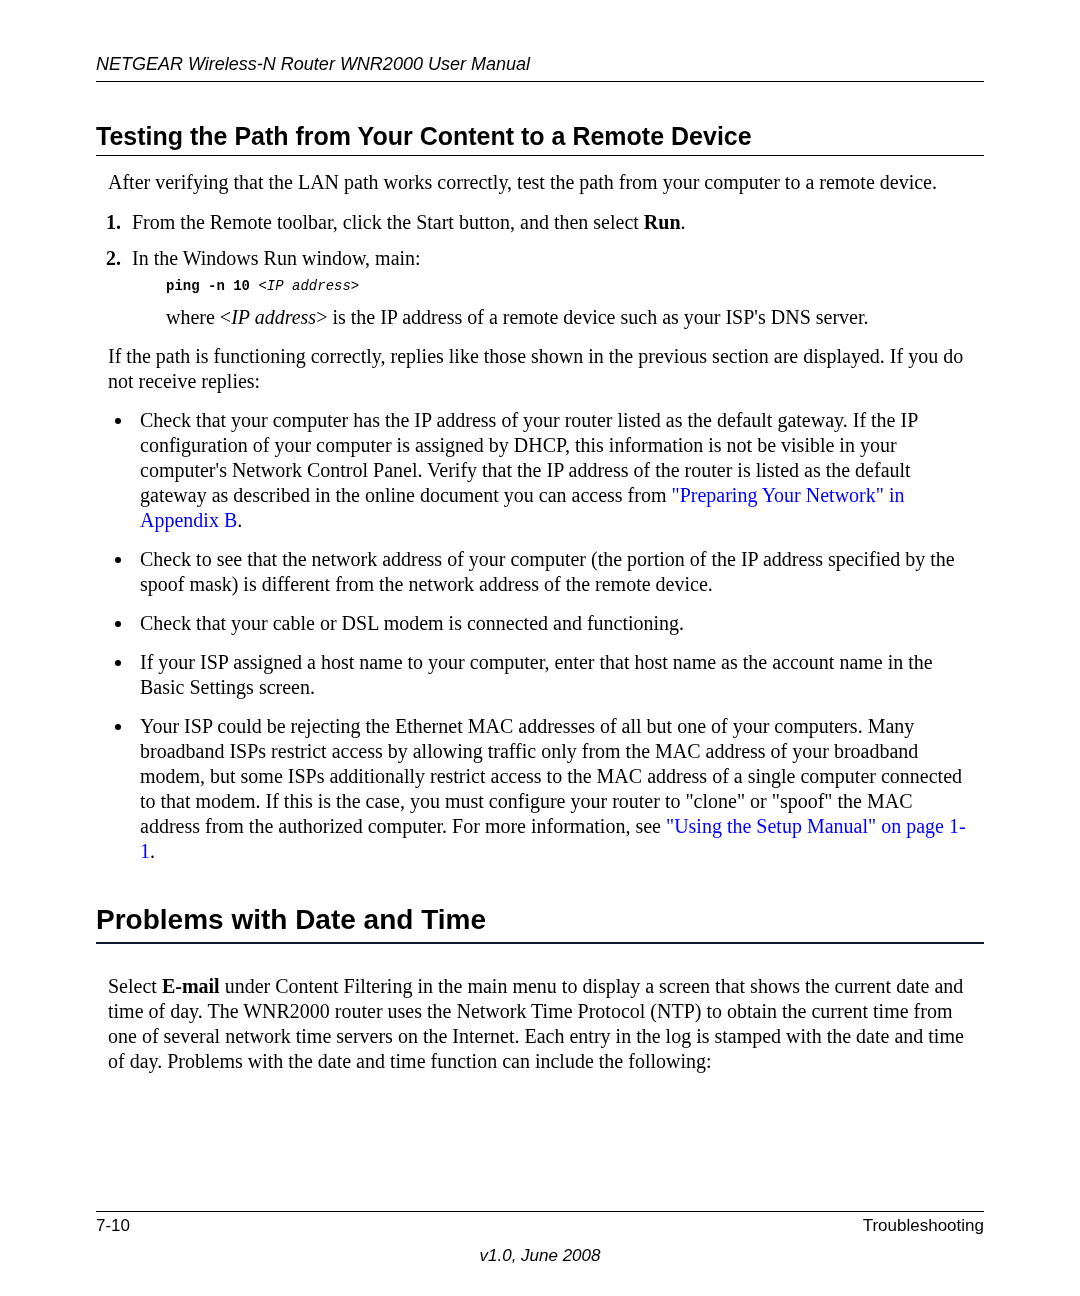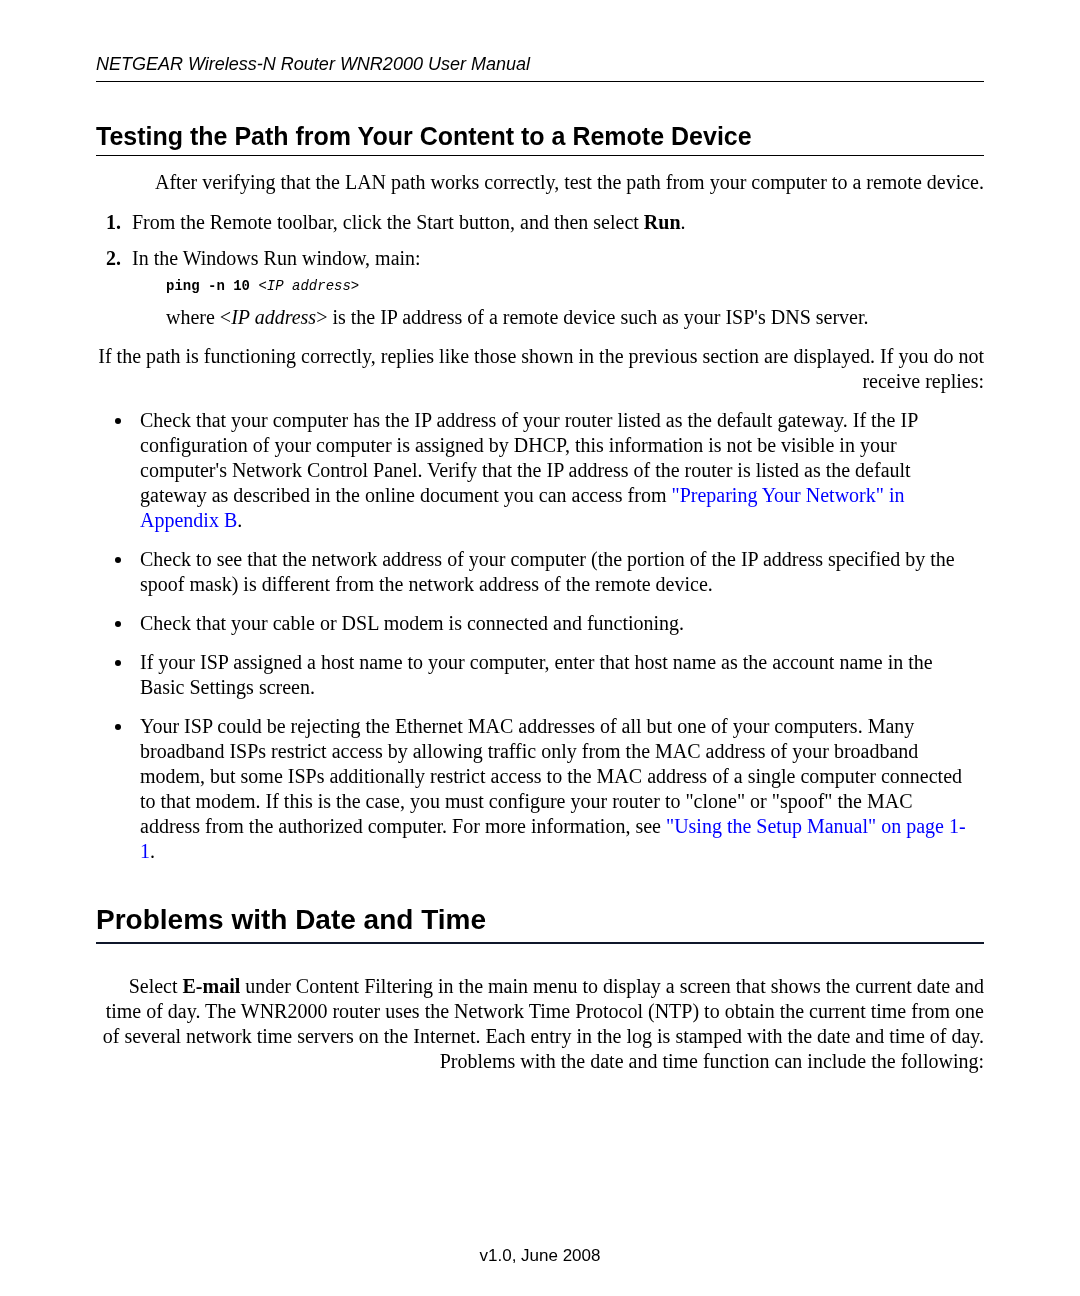--- a/index.html
+++ b/index.html
@@ -36,22 +36,21 @@
     font-family: Arial, Helvetica, sans-serif;
     font-weight: bold;
     font-size: 28px;
     margin: 40px 0 6px 0;
     border-bottom: 2px solid #0f172a;
     padding-bottom: 6px;
   }
   p.body {
     font-size: 20px;
     line-height: 1.25;
-    margin: 14px 0;
-    text-align: right;
+    margin: 14px 12px;
   }
   ol.numbered {
     font-size: 20px;
     line-height: 1.3;
     padding-left: 30px;
     margin: 10px 0;
   }
   ol.numbered > li {
     margin-bottom: 10px;
     padding-left: 6px;
@@ -101,20 +100,21 @@
     font-size: 17px;
     display: flex;
     justify-content: space-between;
   }
   .footer-version {
     position: absolute;
     left: 0;
     right: 0;
     bottom: 30px;
     text-align: center;
+    font-style: italic;
     font-family: Arial, Helvetica, sans-serif;
     font-size: 17px;
     margin-top: 12px;
   }
   .bold { font-weight: bold; }
   .ital { font-style: italic; }
 </style>
 </head>
 <body>
 
@@ -154,15 +154,19 @@
       <span>Your ISP could be rejecting the Ethernet MAC addresses of all but one of your computers. Many broadband ISPs restrict access by allowing traffic only from the MAC address of your broadband modem, but some ISPs additionally restrict access to the MAC address of a single computer connected to that modem. If this is the case, you must configure your router to "clone" or "spoof" the MAC address from the authorized computer. For more information, see </span><a href="#" class="link">"Using the Setup Manual" on page 1-1</a><span>.</span>
     </li>
   </ul>
 
   <h1 class="section-major">Problems with Date and Time</h1>
 
   <p class="body" style="margin-top:30px;">
     <span>Select </span><span class="bold">E-mail</span><span> under Content Filtering in the main menu to display a screen that shows the current date and time of day. The WNR2000 router uses the Network Time Protocol (NTP) to obtain the current time from one of several network time servers on the Internet. Each entry in the log is stamped with the date and time of day. Problems with the date and time function can include the following:</span>
   </p>
 
+  <div class="footer">
+    <span>7-10</span>
+    <span>Troubleshooting</span>
+  </div>
   <div class="footer-version">v1.0, June 2008</div>
 
 </div>
 
 </body></html>

